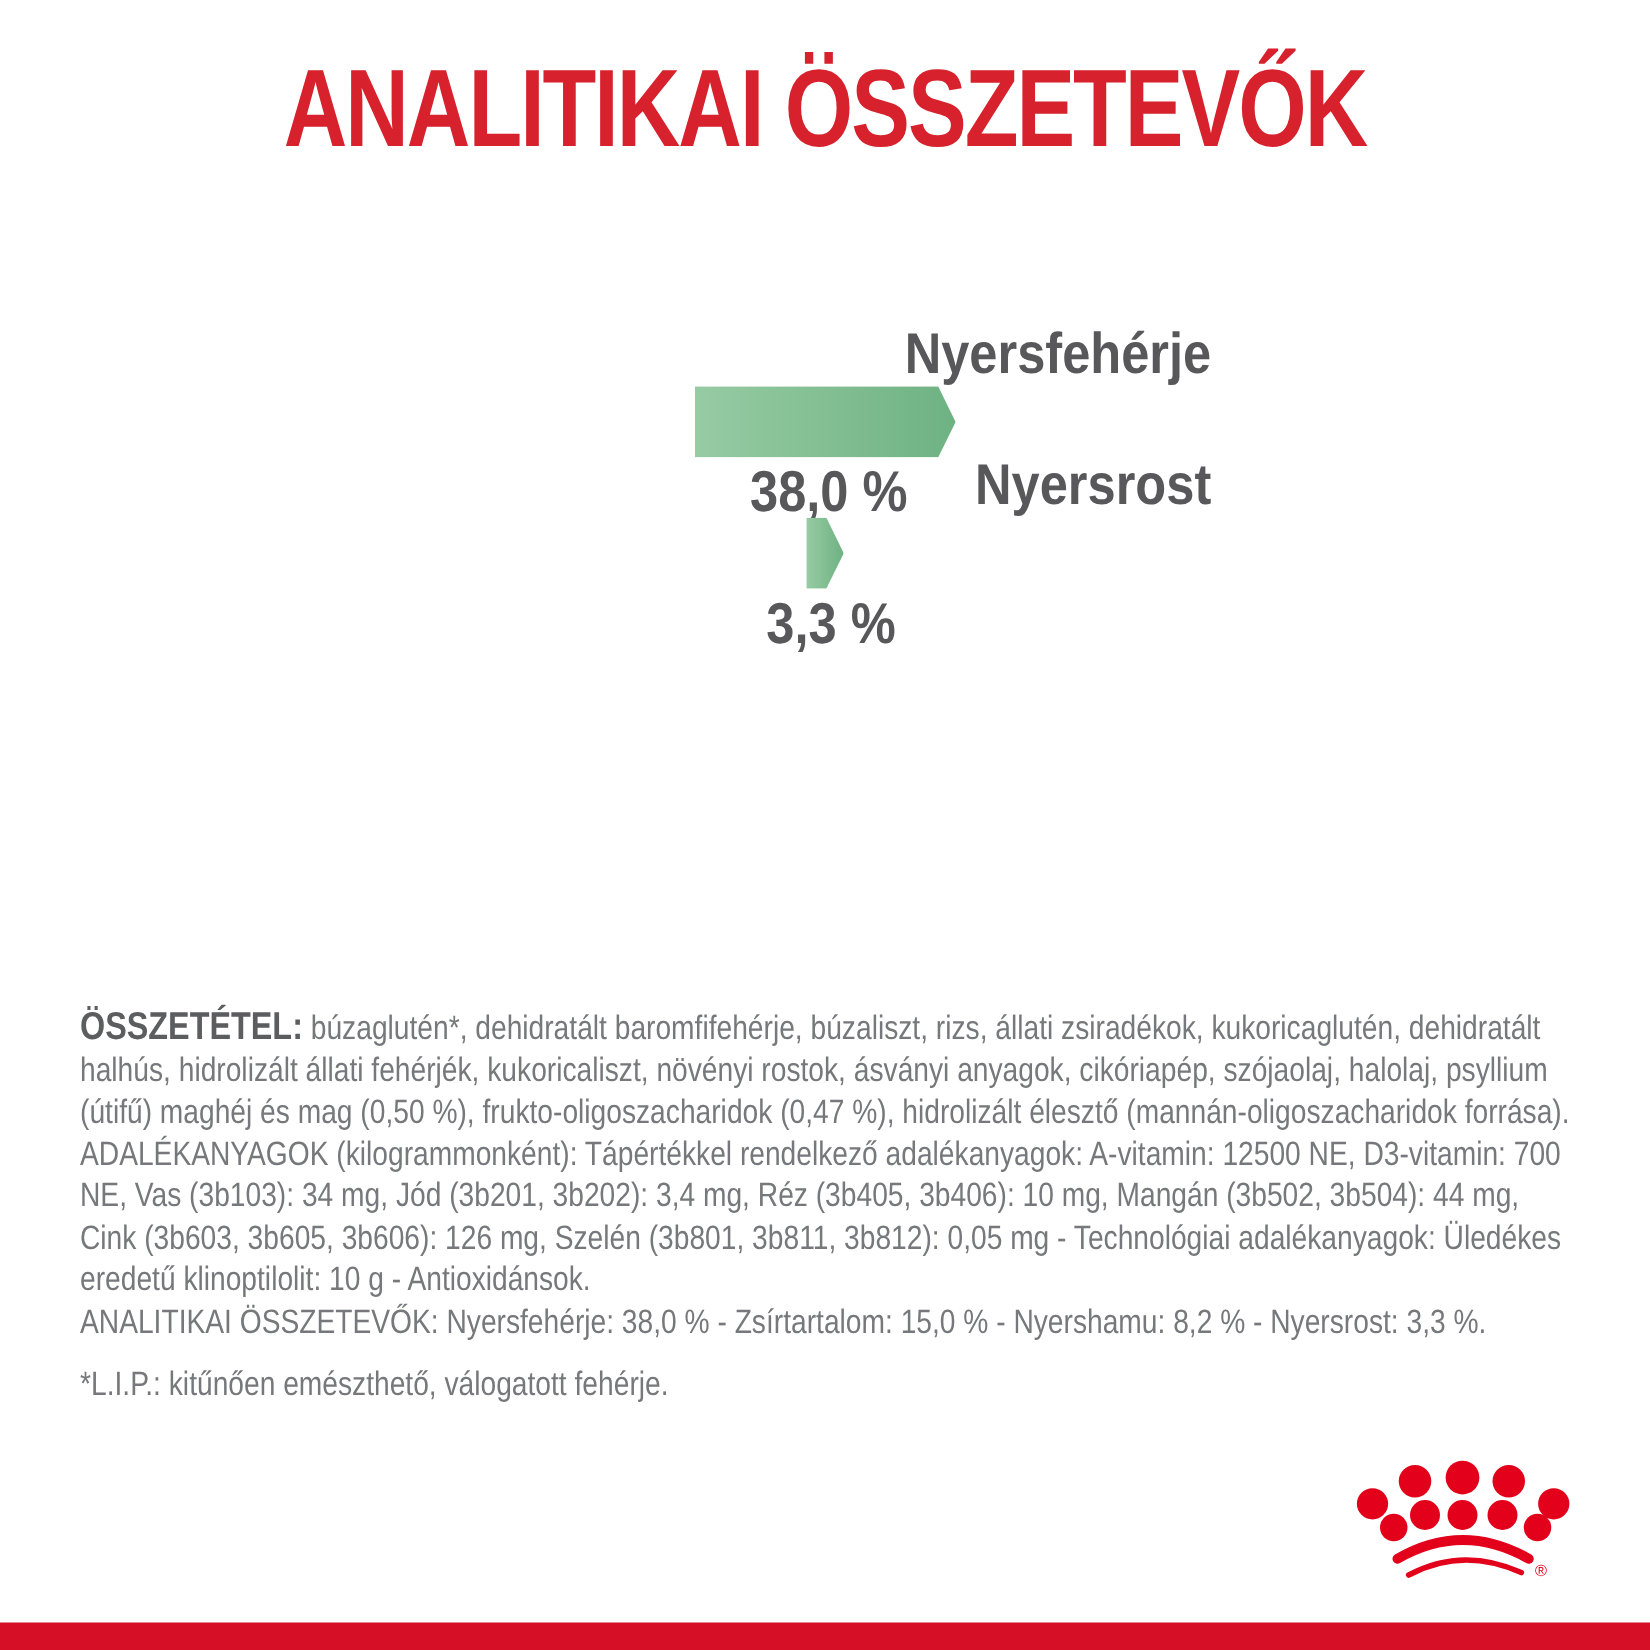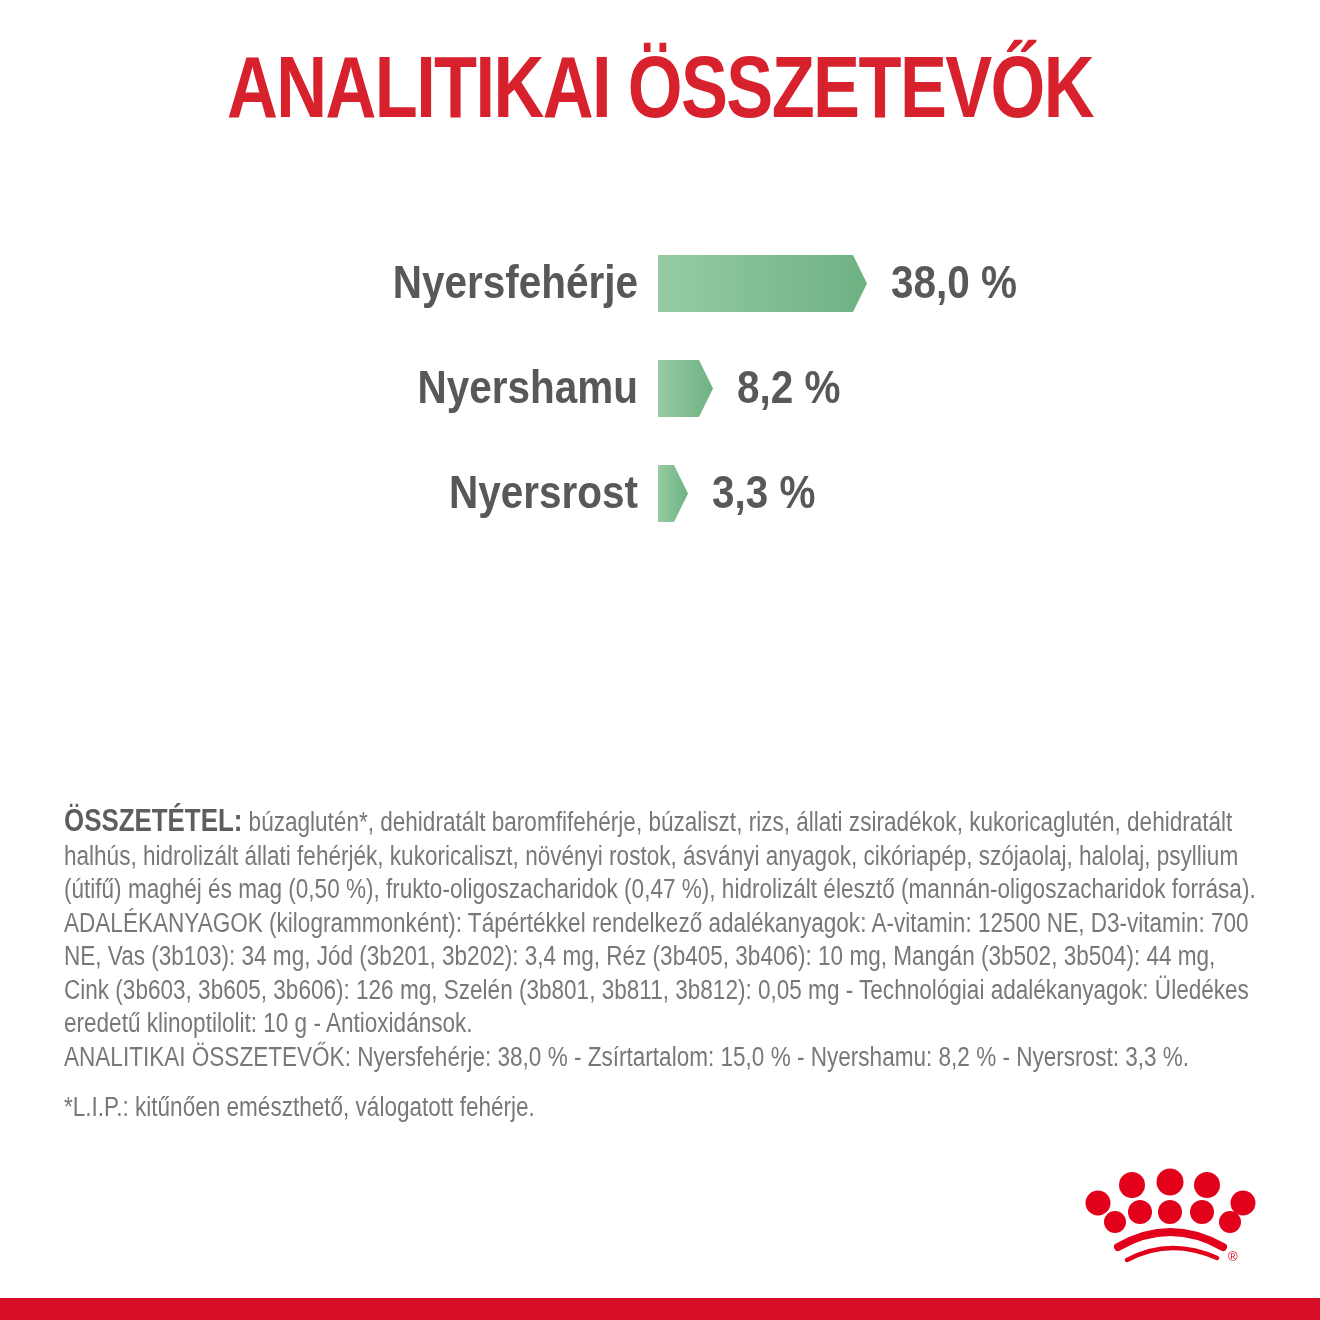--- a/index.html
+++ b/index.html
@@ -21,22 +21,24 @@
     transform: scaleX(0.80);
     transform-origin: 50% 50%;
     white-space: nowrap;
   }
   .chart {
     position: absolute;
     top: 255px; left: 0; right: 0;
   }
   .chart-row {
     display: flex;
+    align-items: center;
     height: 57px;
     margin-bottom: 48px;
+    flex-direction: column;
   }
   .clabel {
     width: 638px;
     flex: none;
     text-align: right;
     font-size: 46px;
     font-weight: bold;
     color: var(--label_gray);
     transform: scaleX(0.88);
     transform-origin: 100% 50%;
@@ -88,25 +90,20 @@
 
 <div class="page-title">ANALITIKAI ÖSSZETEVŐK</div>
 
 <div class="chart">
   <div class="chart-row">
     <div class="clabel">Nyersfehérje</div>
     <div class="bar" style="width: 209px;"></div>
     <div class="cvalue">38,0 %</div>
   </div>
   <div class="chart-row">
-    <div class="clabel">Nyershamu</div>
-    <div class="bar" style="width: 55px;"></div>
-    <div class="cvalue">8,2 %</div>
-  </div>
-  <div class="chart-row">
     <div class="clabel">Nyersrost</div>
     <div class="bar" style="width: 30px;"></div>
     <div class="cvalue">3,3 %</div>
   </div>
 </div>
 
 <div class="text-block">
   <p><span class="lead">ÖSSZETÉTEL:</span> <span>búzaglutén*, dehidratált baromfifehérje, búzaliszt, rizs, állati zsiradékok, kukoricaglutén, dehidratált halhús, hidrolizált állati fehérjék, kukoricaliszt, növényi rostok, ásványi anyagok, cikóriapép, szójaolaj, halolaj, psyllium (útifű) maghéj és mag (0,50 %), frukto-oligoszacharidok (0,47 %), hidrolizált élesztő (mannán-oligoszacharidok forrása).</span></p>
   <p>ADALÉKANYAGOK (kilogrammonként): Tápértékkel rendelkező adalékanyagok: A-vitamin: 12500 NE, D3-vitamin: 700 NE, Vas (3b103): 34 mg, Jód (3b201, 3b202): 3,4 mg, Réz (3b405, 3b406): 10 mg, Mangán (3b502, 3b504): 44 mg, Cink (3b603, 3b605, 3b606): 126 mg, Szelén (3b801, 3b811, 3b812): 0,05 mg - Technológiai adalékanyagok: Üledékes eredetű klinoptilolit: 10 g - Antioxidánsok.</p>
   <p>ANALITIKAI ÖSSZETEVŐK: Nyersfehérje: 38,0 % - Zsírtartalom: 15,0 % - Nyershamu: 8,2 % - Nyersrost: 3,3 %.</p>

